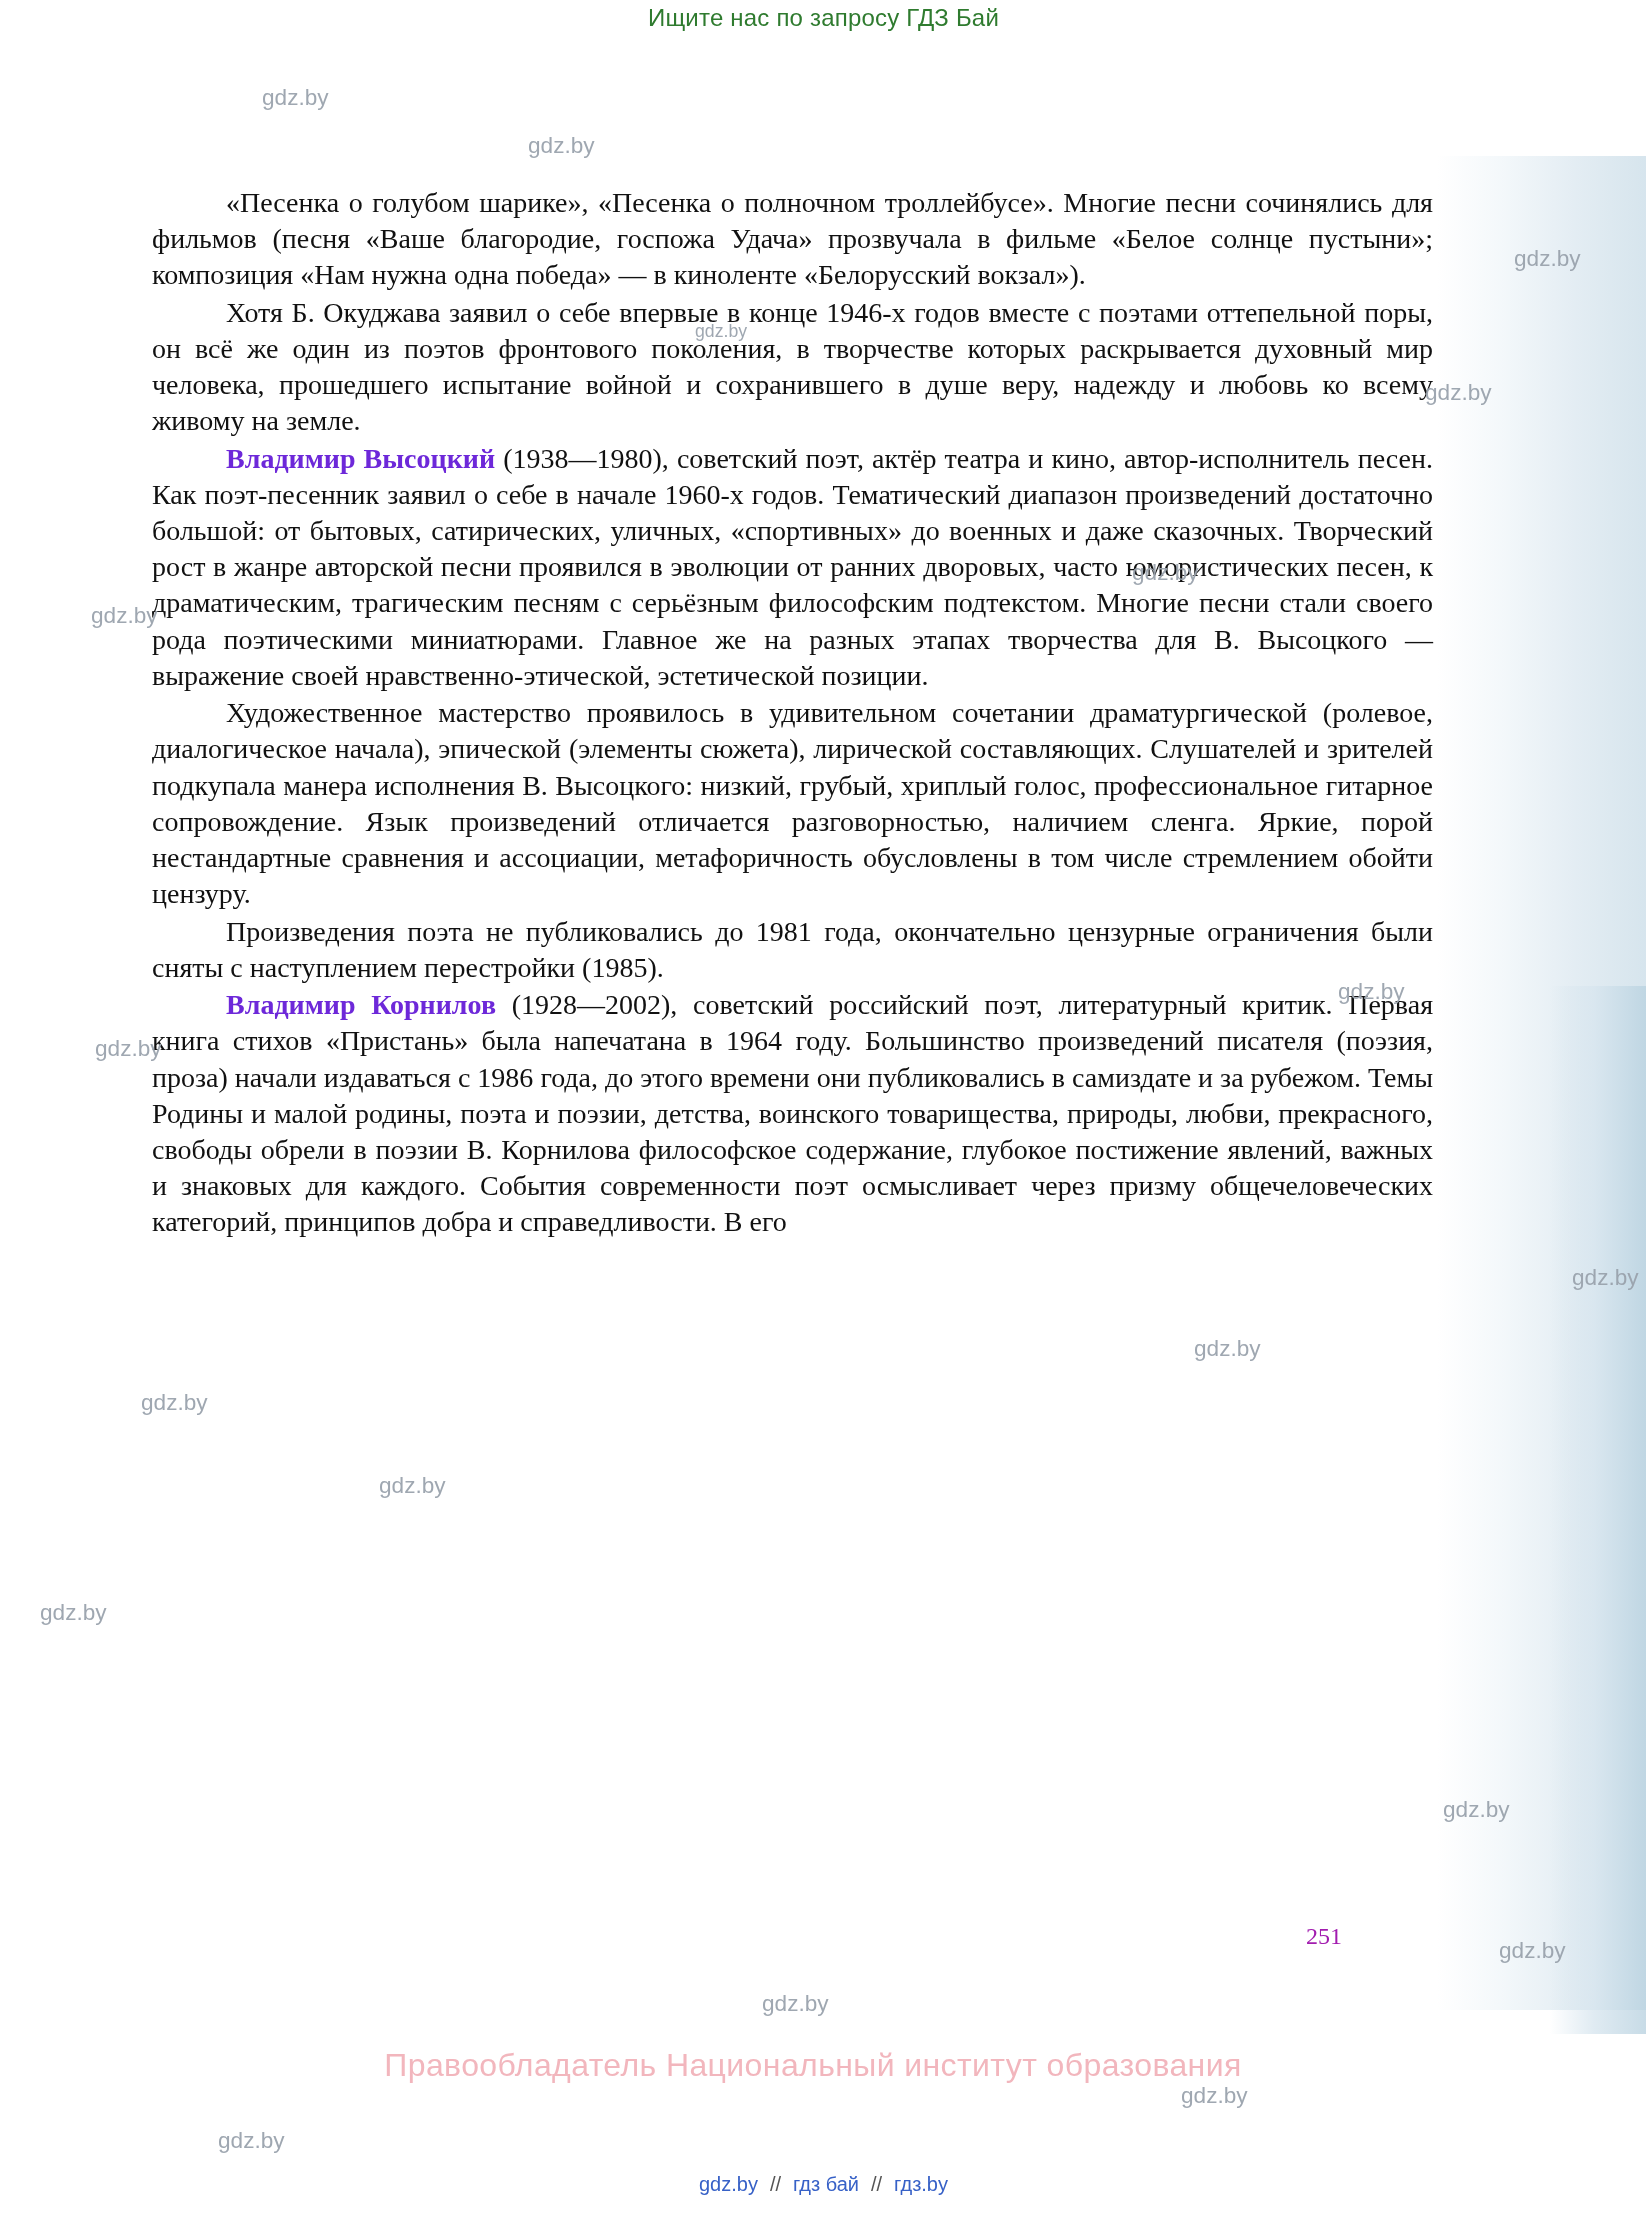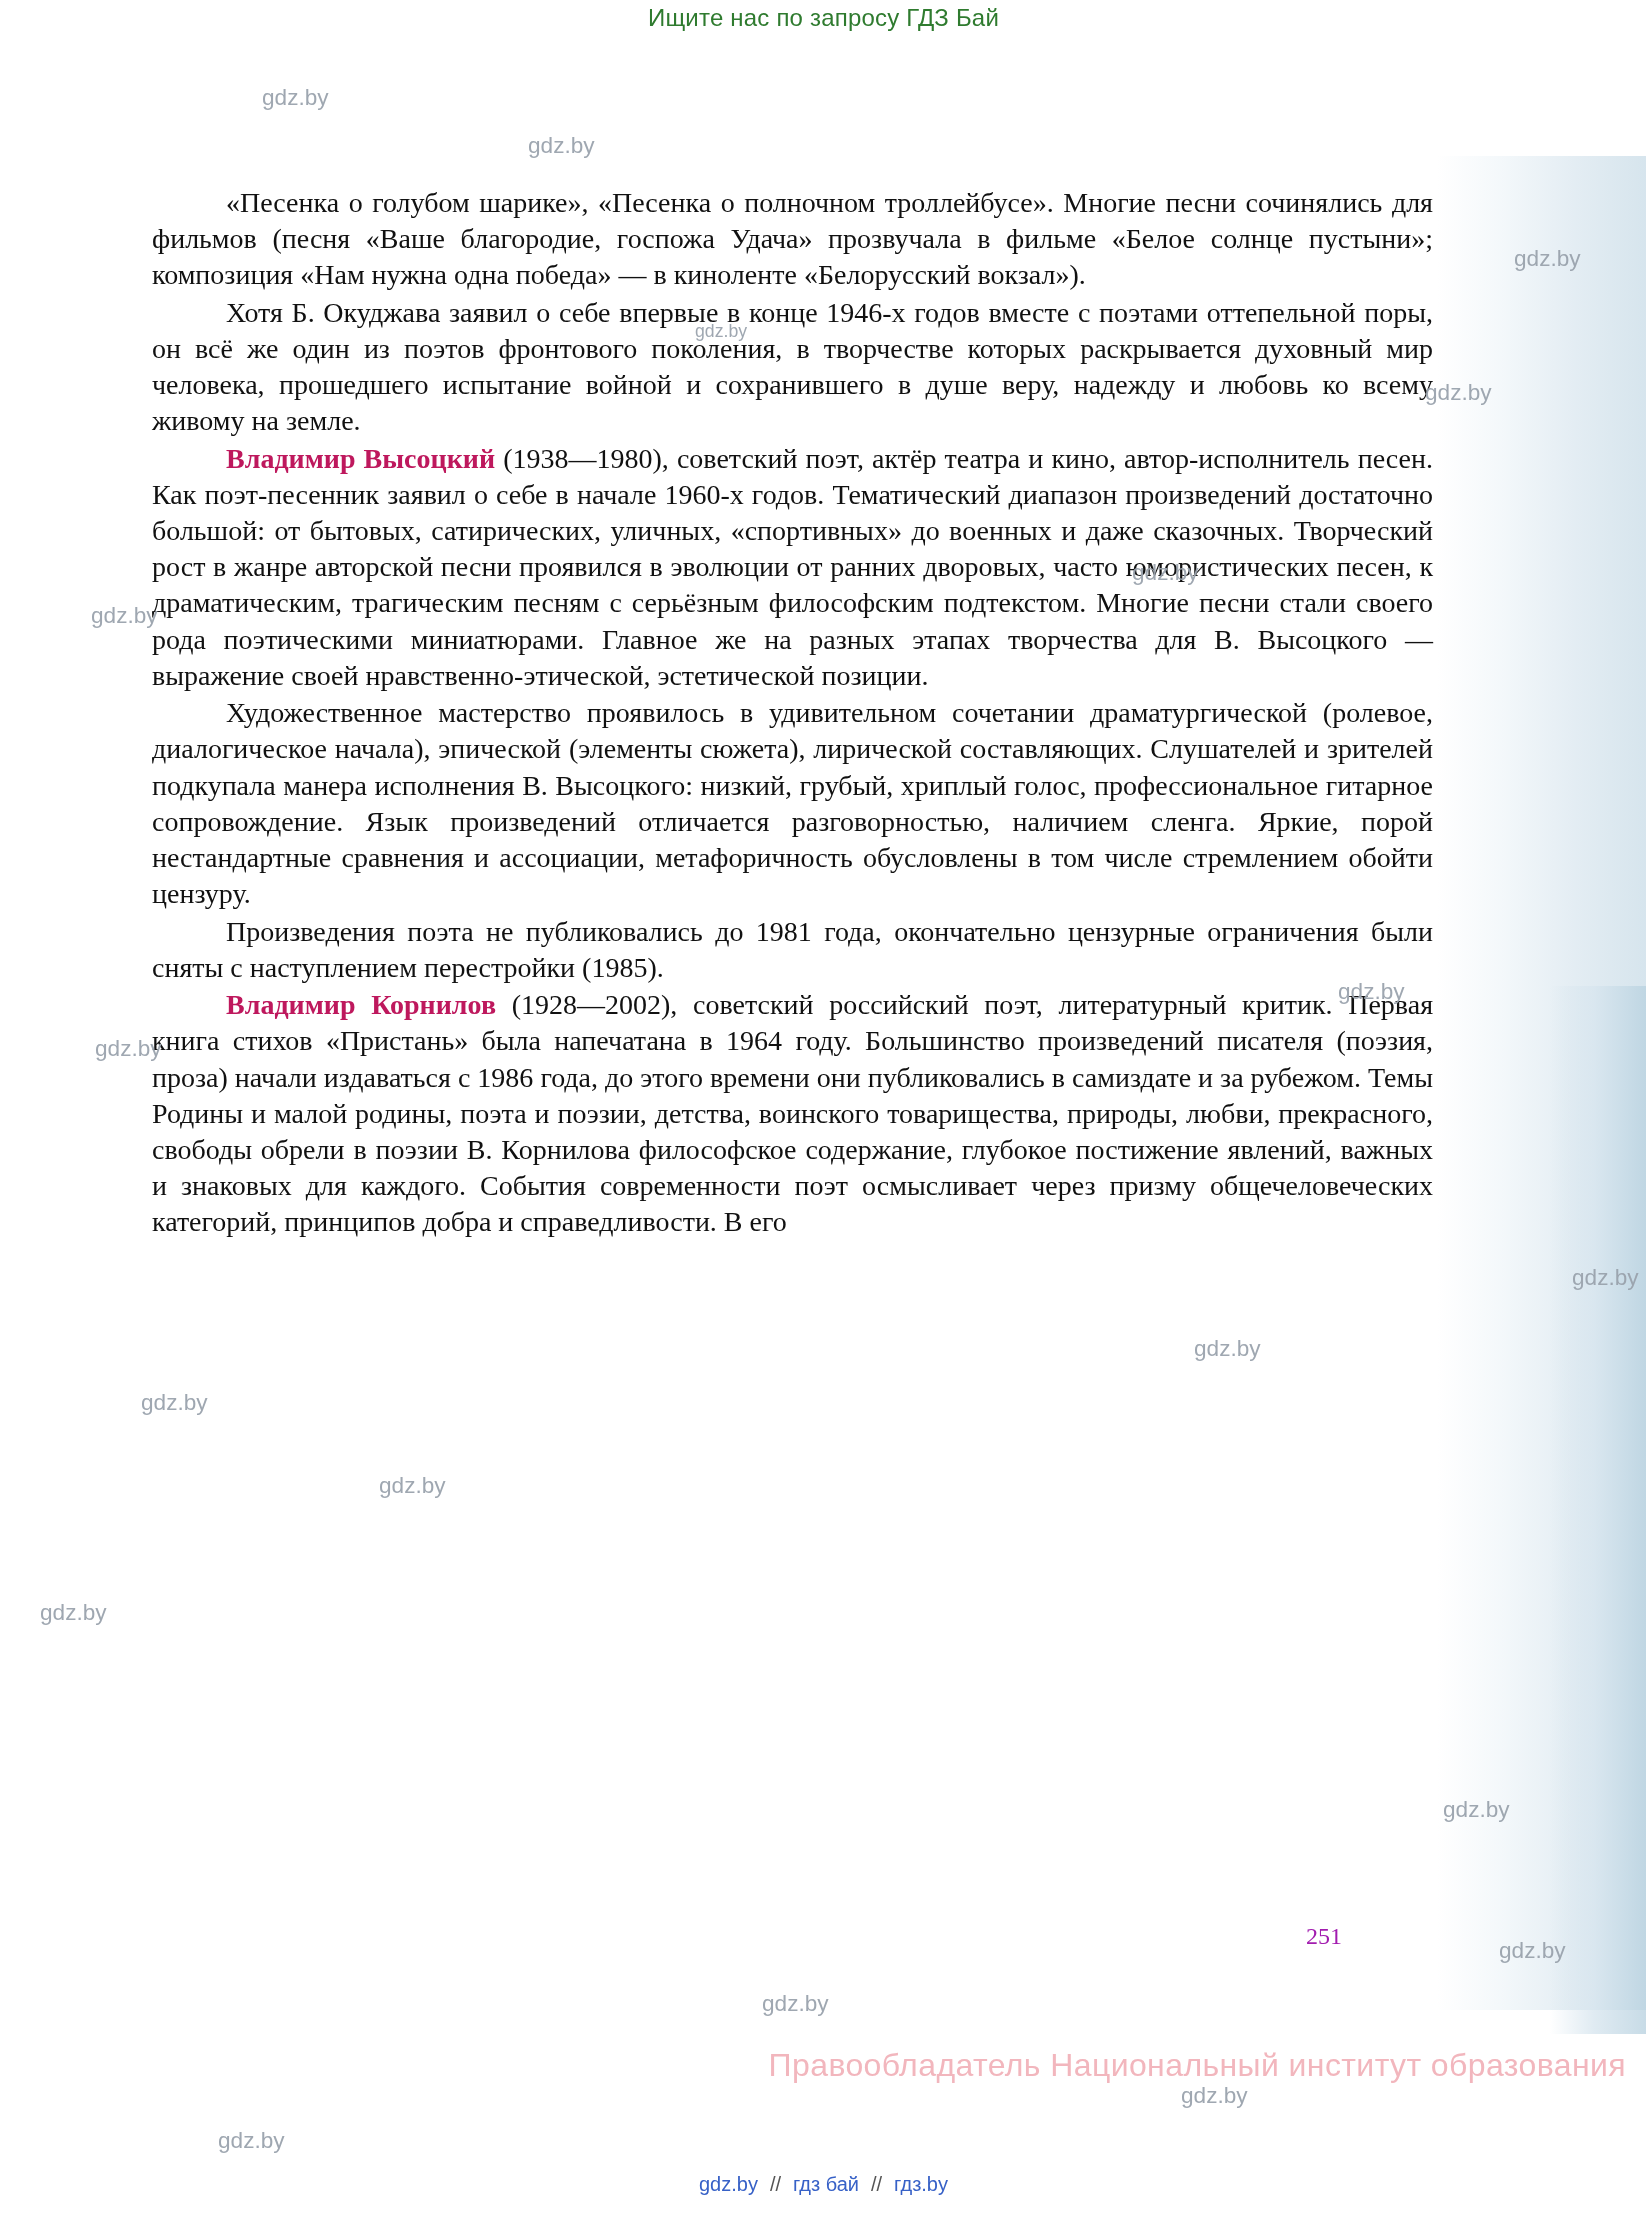--- a/index.html
+++ b/index.html
@@ -71,40 +71,40 @@
     text-align: justify;
     text-justify: inter-word;
     font-family: Liberation Serif, serif;
   }
   .para {
     margin: 0 0 1.6px 0;
     text-indent: 74px;
   }
   .person {
     font-weight: bold;
-    color: #be185d;
+    color: #6d28d9;
   }
 
   
   .page-number {
     position: absolute;
     top: 1923px;
     left: 1306px;
     font-family: "Liberation Serif", serif;
     font-size: 24px;
     color: #a21caf;
   }
 
   
   .copyright {
     position: absolute;
     top: 2047px;
     left: 0;
     width: 1626px;
-    text-align: right;
+    text-align: center;
     font-family: "Liberation Sans", sans-serif;
     font-size: 32px;
     color: #f2b6bd;
     letter-spacing: 0.4px;
   }
 
   
   .bottom-bar {
     position: absolute;
     bottom: 8px;

